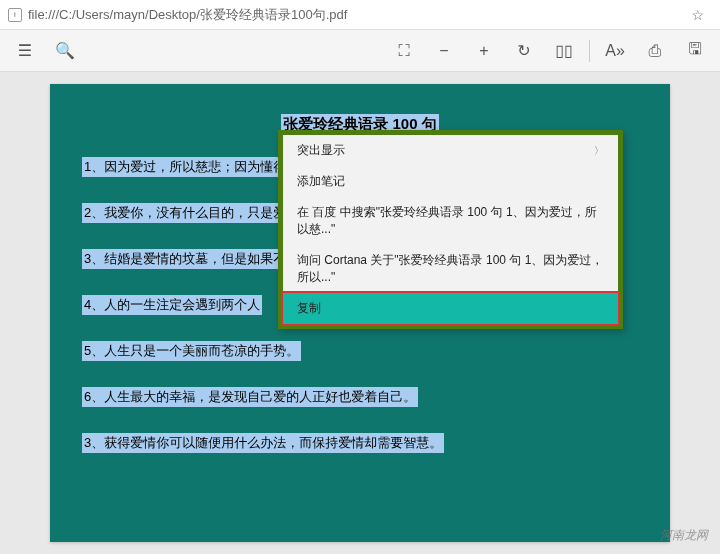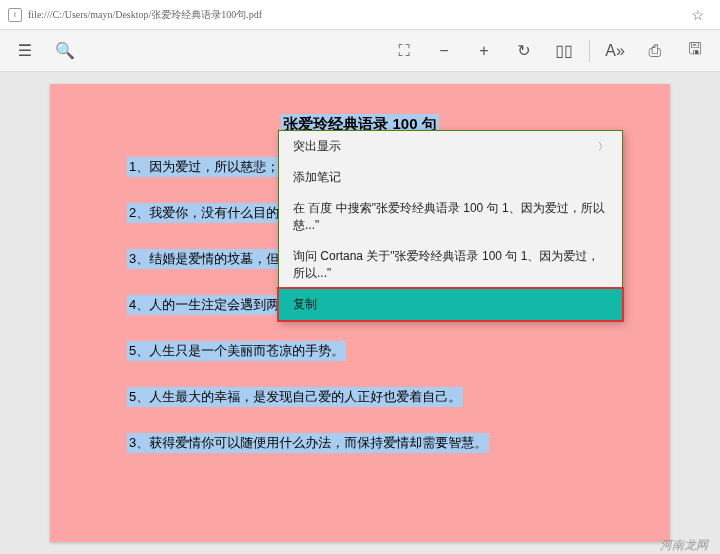--- a/index.html
+++ b/index.html
@@ -26,25 +26,24 @@
       border-radius: 2px;
       margin-right: 6px;
       display: flex;
       align-items: center;
       justify-content: center;
       font-size: 8px;
       color: #666;
     }
     .url-text {
       flex: 1;
-      font-size: 10px;
+      font-size: 13px;
       color: #666;
       white-space: nowrap;
       overflow: hidden;
-      font-family: Liberation Serif, serif;
     }
     .star-icon {
       font-size: 14px;
       color: #666;
       padding: 0 8px;
       cursor: pointer;
     }
     .toolbar {
       display: flex;
       align-items: center;
@@ -75,23 +74,23 @@
     .page-area {
       background: #e8e8e8;
       height: 482px;
       padding: 12px 0;
       display: flex;
       justify-content: center;
       overflow: hidden;
       position: relative;
     }
     .page {
-      background: #fca5a5;
+      background: #0f766e;
       width: 620px;
-      padding: 30px 77px;
+      padding: 30px 32px;
       box-shadow: 0 1px 3px rgba(0,0,0,0.2);
     }
     .doc-title {
       text-align: center;
       font-size: 15px;
       font-weight: bold;
       margin-bottom: 22px;
       background: #a8cdf0;
       display: inline-block;
       padding: 1px 2px;
@@ -104,21 +103,21 @@
       background: #a8cdf0;
       display: inline-block;
       padding: 1px 2px;
     }
     .context-menu {
       position: absolute;
       left: 278px;
       top: 130px;
       width: 345px;
       background: #f2f2f2;
-      border: 1px solid #4d7c0f;
+      border: 5px solid #4d7c0f;
       box-shadow: 2px 3px 8px rgba(0,0,0,0.25);
       font-size: 12px;
       color: #222;
     }
     .menu-item {
       padding: 7px 14px;
       cursor: pointer;
       display: flex;
       align-items: center;
       justify-content: space-between;
@@ -130,21 +129,21 @@
       font-size: 10px;
       color: #555;
     }
     .copy-highlight {
       border: 2px solid #d33;
       margin: -2px;
     }
     .watermark {
       position: absolute;
       right: 12px;
-      bottom: 0;
+      bottom: 10px;
       font-size: 12px;
       color: rgba(120,120,120,0.7);
       font-style: italic;
     }
   </style>
 </head>
 <body>
 
 <div class="address-bar">
   <div class="address-icon">i</div>
@@ -173,21 +172,21 @@
 <div class="page-area">
   <div class="page">
     <div class="title-wrap">
       <span class="doc-title">张爱玲经典语录 100 句</span>
     </div>
     <div><span class="line">1、因为爱过，所以慈悲；因为懂得，所以宽容。</span></div>
     <div><span class="line">2、我爱你，没有什么目的，只是爱你。</span></div>
     <div><span class="line">3、结婚是爱情的坟墓，但是如果不结婚，爱情就死无葬身之地。</span></div>
     <div><span class="line">4、人的一生注定会遇到两个人</span></div>
     <div><span class="line">5、人生只是一个美丽而苍凉的手势。</span></div>
-    <div><span class="line">5、人生最大的幸福，是发现自己爱的人正好也爱着自己。</span></div>
+    <div><span class="line">6、人生最大的幸福，是发现自己爱的人正好也爱着自己。</span></div>
     <div><span class="line">3、获得爱情你可以随便用什么办法，而保持爱情却需要智慧。</span></div>
   </div>
   <div class="watermark">河南龙网</div>
 </div>
 
 <div class="context-menu">
   <div class="menu-item">
     <span>突出显示</span>
     <span class="submenu-arrow">〉</span>
   </div>

